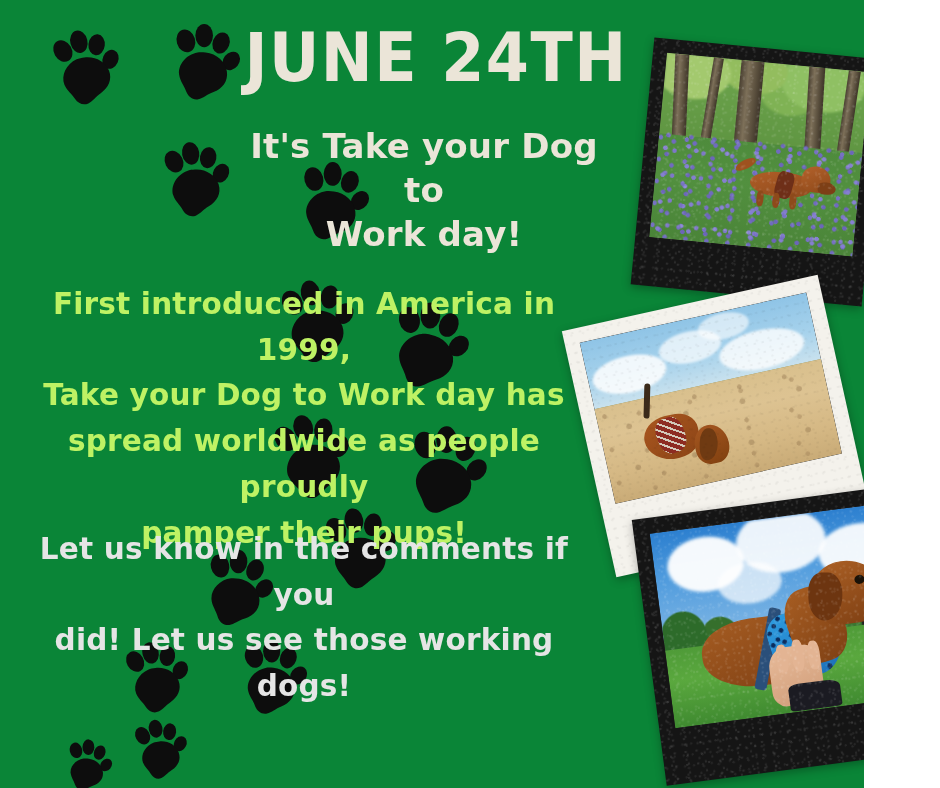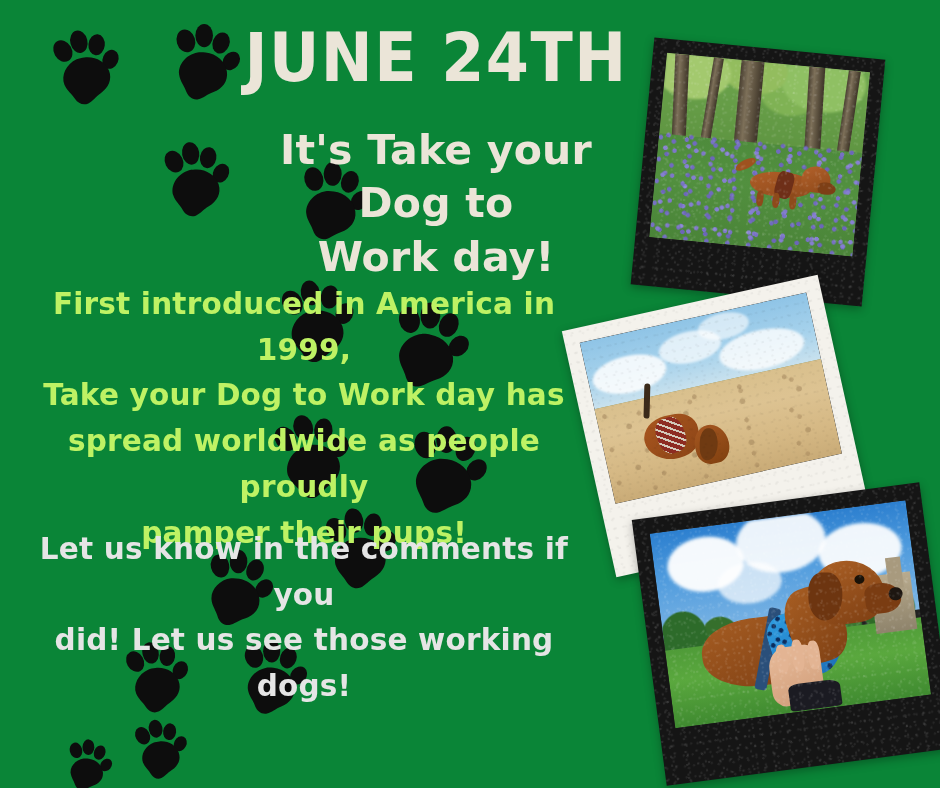--- a/index.html
+++ b/index.html
@@ -1,21 +1,21 @@
 <!DOCTYPE html>
 <html><head>
 <meta charset="utf-8">
 <style>
   html,body{margin:0;padding:0;}
   body{
     width:940px;height:788px;overflow:hidden;
     font-family:"DejaVu Sans", sans-serif;
   }
   #poster{
-    position:relative;width:940px;height:788px;overflow:hidden;
+    position:relative;width:864px;height:788px;overflow:hidden;
     background:#0a8537;
   }
   
   #paws{position:absolute;inset:0;z-index:1;pointer-events:none;}
   .paw{position:absolute;transform-origin:50% 50%;}
   .paw svg{display:block;width:100%;height:100%;}
 
   
   #textlayer{position:absolute;inset:0;z-index:3;}
   .tx{
@@ -30,22 +30,22 @@
   }
   #title{
     left:236px;top:24px;width:400px;
     font-size:62px;line-height:1.0;
     letter-spacing:1.5px;
     font-weight:700;
     transform:scaleY(1.1);
     transform-origin:50% 0;
   }
   #subtitle{
-    left:245px;top:124px;width:382px;
-    font-size:41px;line-height:1.30;
+    left:233px;top:124px;width:382px;
+    font-size:34px;line-height:1.30;
   }
   #para1{
     left:16px;top:282px;width:576px;
     font-size:29.5px;line-height:1.55;
   }
   #para2{
     left:16px;top:527px;width:576px;
     font-size:29.5px;line-height:1.55;
   }
 

